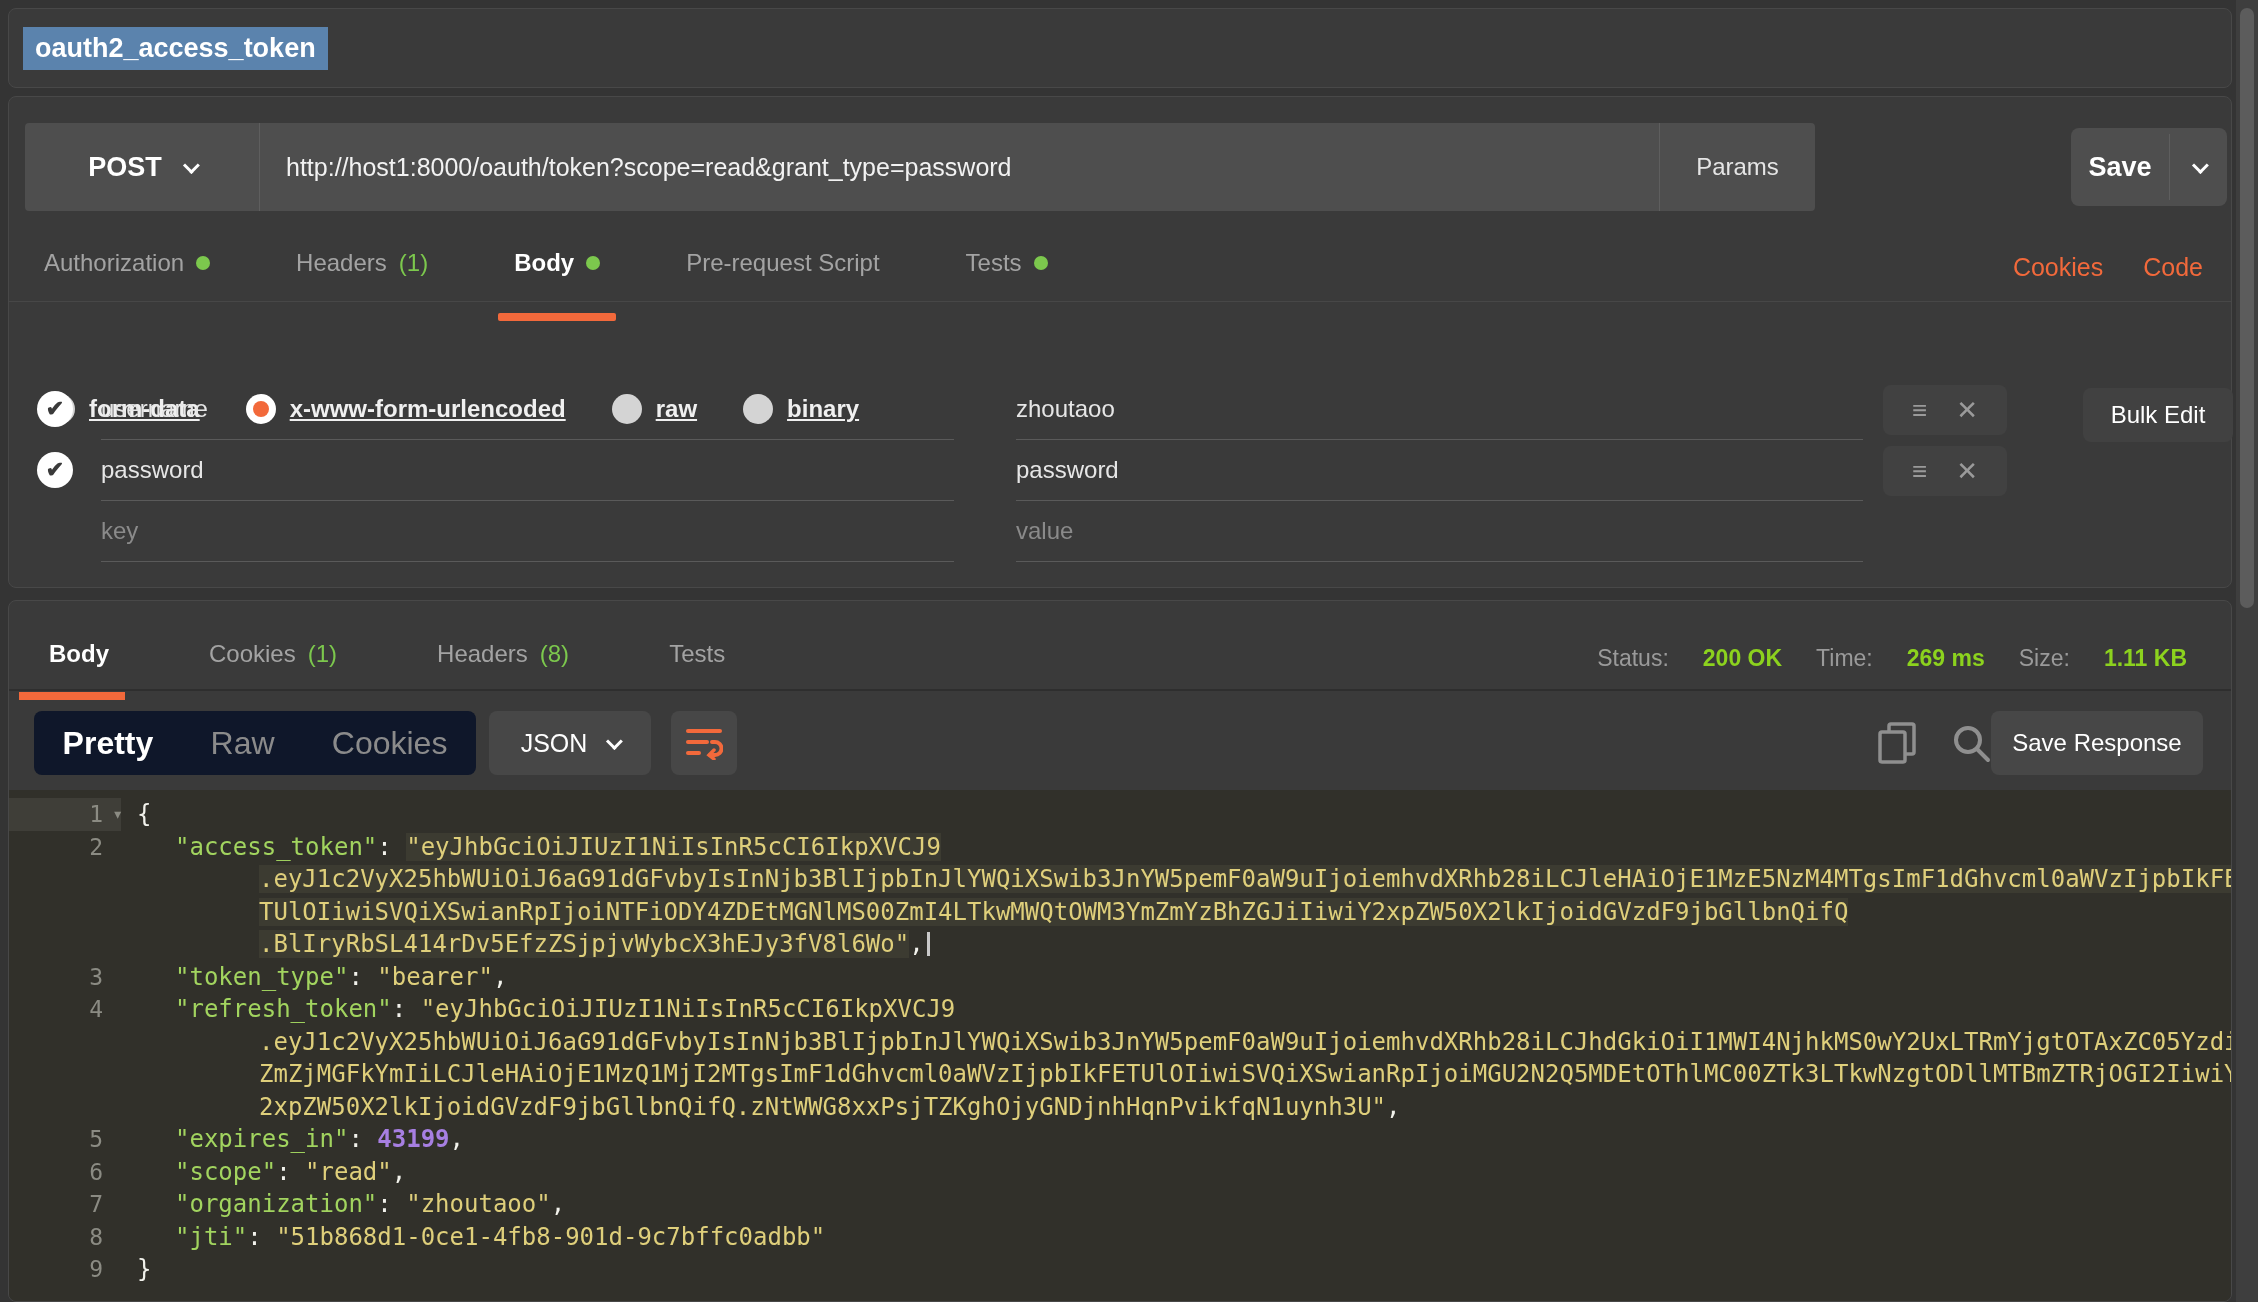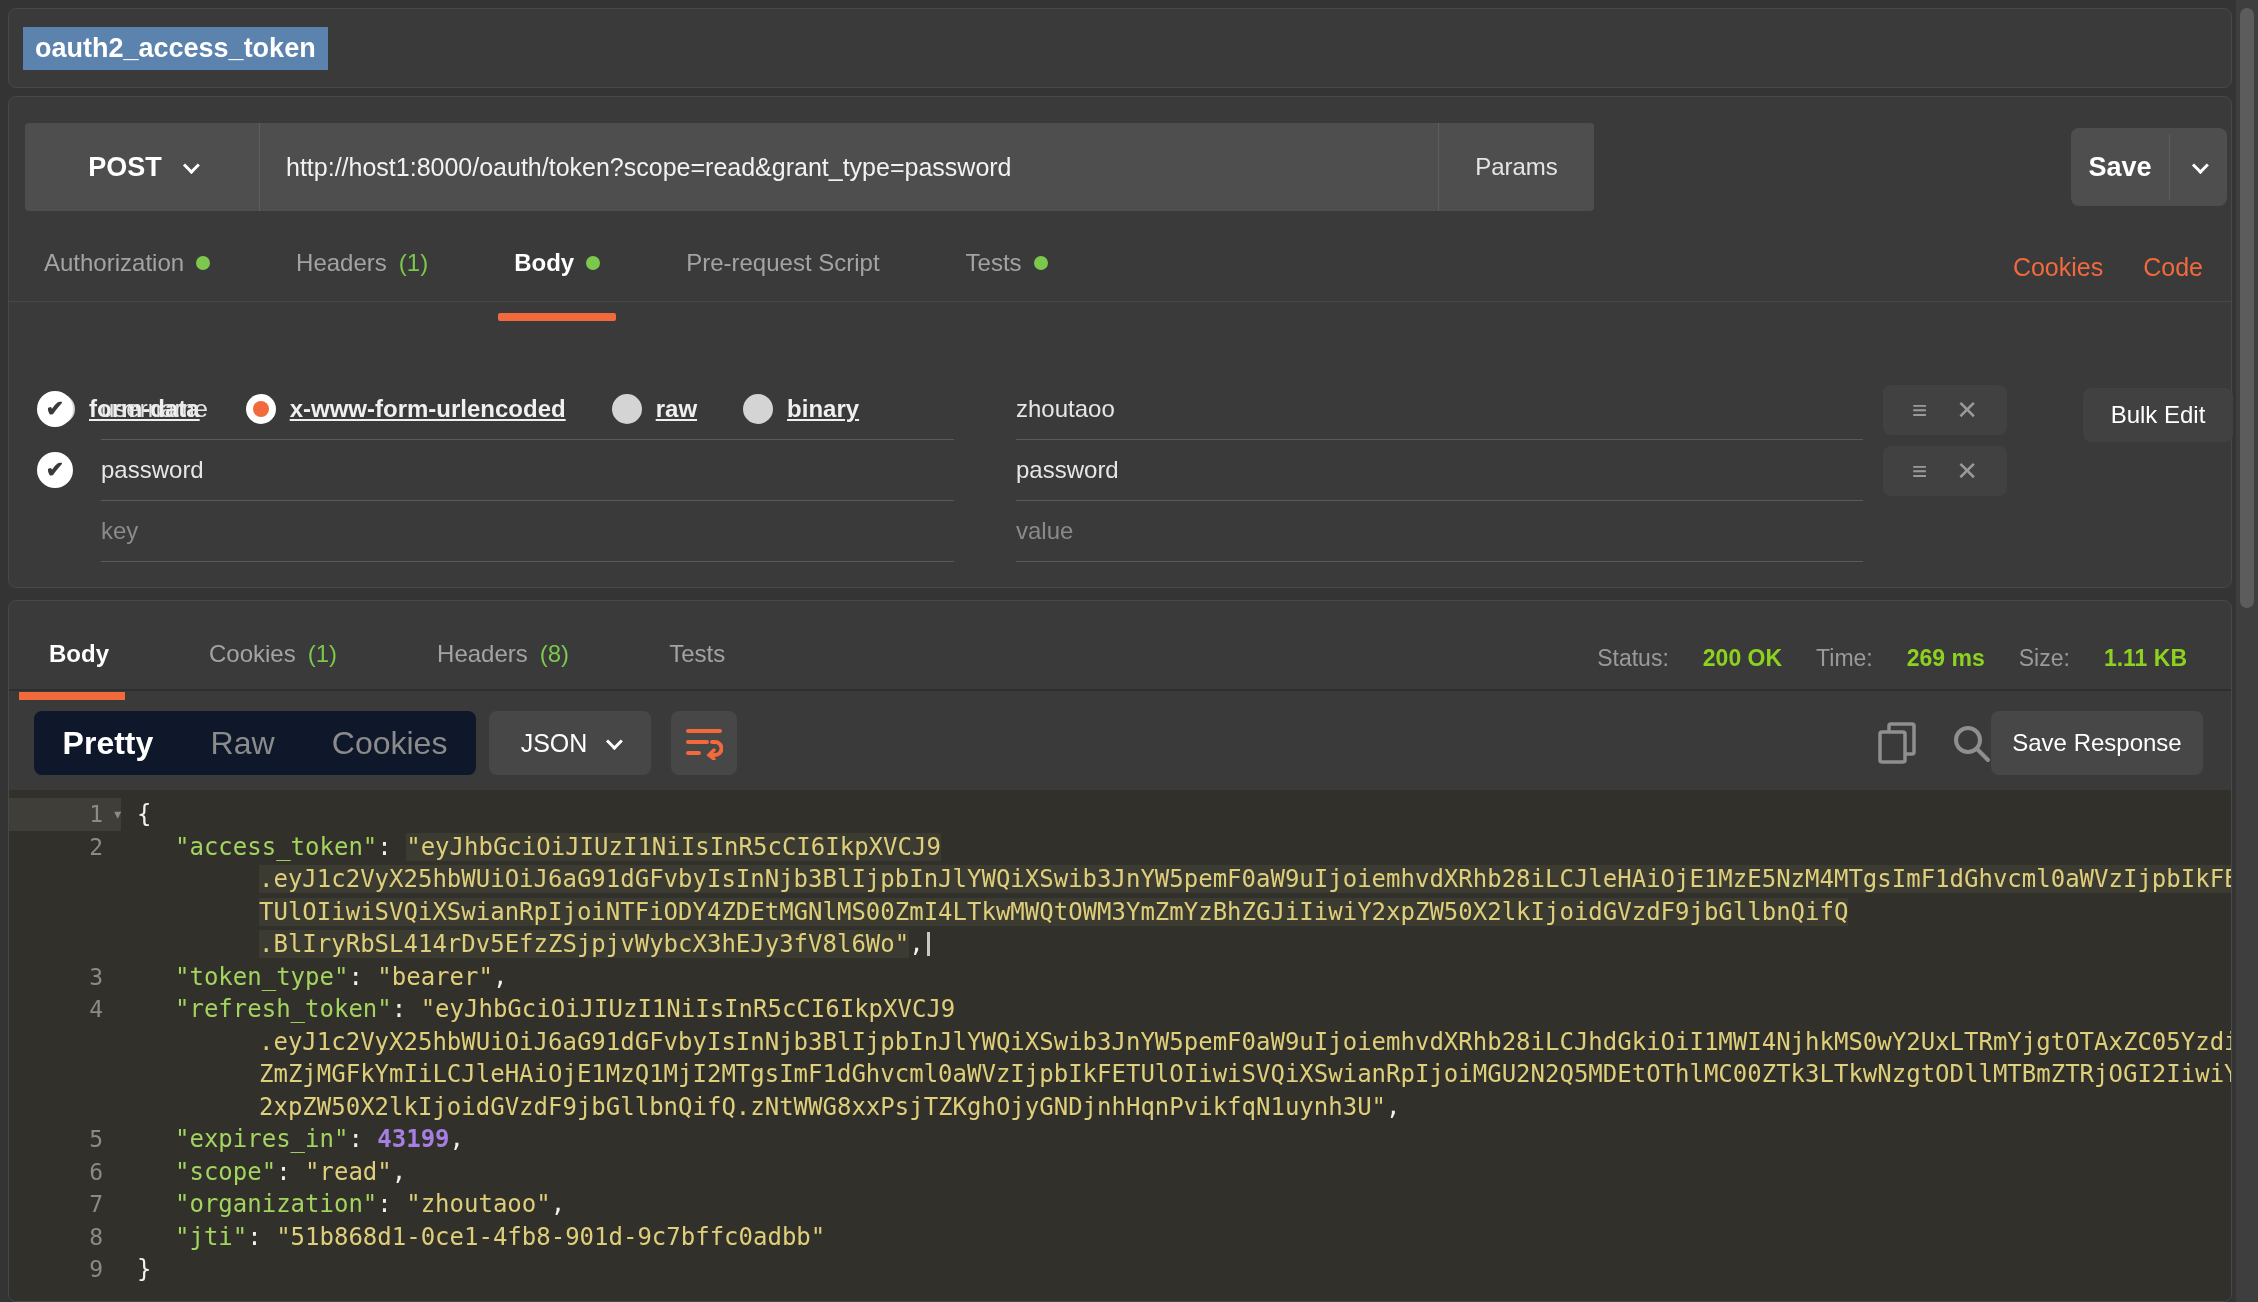--- a/index.html
+++ b/index.html
@@ -8,21 +8,21 @@
          font-family:"Liberation Sans", sans-serif; color:#e6e6e6; background:#343434; }
   .card { position:absolute; background:#3a3a3a; border:1px solid #484848; border-radius:8px; }
 
   
   .topcard { left:8px; top:8px; width:2224px; height:80px; }
   .tabtitle { position:absolute; left:14px; top:18px; padding:6px 12px;
               background:var(--sel); color:#fff; font-size:27px; font-weight:bold; }
 
   
   .reqcard { left:8px; top:96px; width:2224px; height:492px; }
-  .urlbar { position:absolute; left:16px; top:26px; width:1569px; height:88px;
+  .urlbar { position:absolute; left:16px; top:26px; width:1790px; height:88px;
             background:#4e4e4e; border-radius:4px; display:flex; align-items:center; }
   .methodseg { width:234px; height:100%; display:flex; align-items:center; justify-content:center;
                gap:22px; cursor:pointer; font-size:27px; font-weight:bold; color:#fff; }
   .vdiv { width:1px; height:100%; background:#5e5e5e; }
   .urltext { flex:1; padding-left:26px; font-size:25px; color:#f2f2f2; white-space:nowrap; overflow:hidden; }
   .paramsseg { width:156px; height:100%; display:flex; align-items:center; justify-content:center;
                font-size:24px; color:#e5e5e5; cursor:pointer; border-left:1px solid #5e5e5e; }
   .chev { display:inline-block; width:12px; height:12px; border-right:3px solid currentColor;
           border-bottom:3px solid currentColor; transform:rotate(45deg) translateY(-2px); }
   .sendbtn { position:absolute; left:1831px; top:31px; width:212px; height:78px; background:var(--blue);

